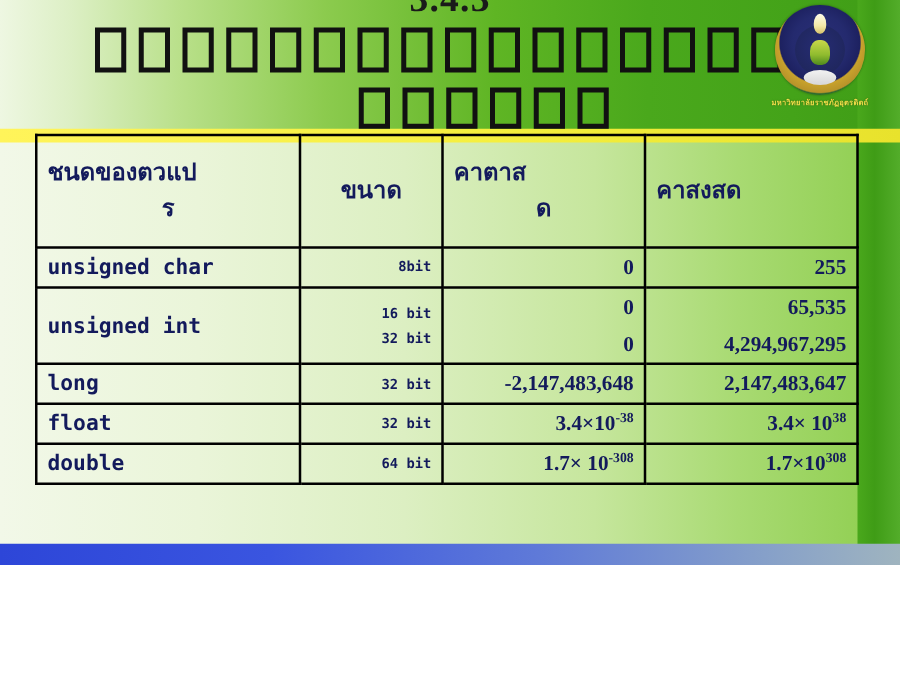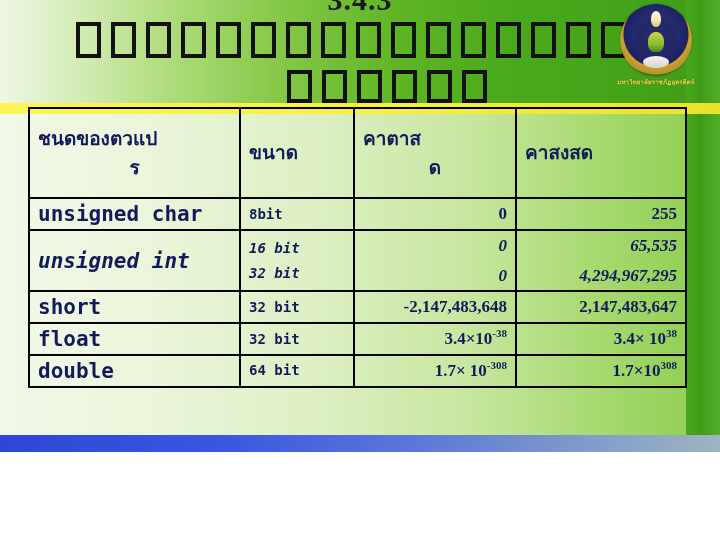--- a/index.html
+++ b/index.html
@@ -99,40 +99,40 @@
   .dtable .c-max{width:170px;}
 
   .hdr-cell{
     height:88px;
     font-family:"DejaVu Sans","Liberation Sans",sans-serif;
     font-size:19px;font-weight:bold;color:#131a5c;
     text-align:center;vertical-align:top;padding-top:8px;line-height:1.55;
   }
   .hdr-cell .l1{display:block;text-align:left;}
   .hdr-cell .l2{display:block;text-align:center;}
-  .hdr-cell.center .l1{text-align:left;}
+  .hdr-cell.center .l1{text-align:center;}
 
   .type-cell{
     font-family:"DejaVu Sans Mono","Liberation Mono",monospace;
-    font-size:21px;font-weight:bold;color:#131a5c;text-align:left;
+    font-size:17px;font-weight:bold;color:#131a5c;text-align:left;
     letter-spacing:0px;
   }
   .size-cell{
     font-family:"DejaVu Sans Mono","Liberation Mono",monospace;
-    font-size:14px;font-weight:bold;color:#131a5c;text-align:left;
+    font-size:11px;font-weight:bold;color:#131a5c;text-align:right;
     padding-right:14px;line-height:1.75;white-space:pre-line;
   }
   .num-cell{
     font-family:"Liberation Serif",serif;
     font-size:17px;font-weight:bold;color:#131a5c;text-align:right;
     line-height:1.75;white-space:pre-line;padding-right:9px;
   }
   .num-cell sup{font-size:11px;vertical-align:super;text-align:right;}
   .row-h1{height:31px;}
-  .row-h2{height:60px;font-style:italic;}
+  .row-h2{height:60px;}
 </style>
 </head>
 <body>
 
 <div id="stage">
 
   <div class="bg-banner"></div>
   <div class="bg-body"></div>
   <div class="bg-rightedge"></div>
   <div class="yellow-stripe"></div>
@@ -210,21 +210,21 @@
           <td class="num-cell">0</td>
           <td class="num-cell">255</td>
         </tr>
         <tr class="row-h2">
           <td class="type-cell">unsigned int</td>
           <td class="size-cell">16 bit<br>32 bit</td>
           <td class="num-cell">0<br>0</td>
           <td class="num-cell">65,535<br>4,294,967,295</td>
         </tr>
         <tr class="row-h1">
-          <td class="type-cell">short</td>
+          <td class="type-cell">long</td>
           <td class="size-cell">32 bit</td>
           <td class="num-cell">-2,147,483,648</td>
           <td class="num-cell">2,147,483,647</td>
         </tr>
         <tr class="row-h1">
           <td class="type-cell">float</td>
           <td class="size-cell">32 bit</td>
           <td class="num-cell">3.4×10<sup>-38</sup></td>
           <td class="num-cell">3.4× 10<sup>38</sup></td>
         </tr>

